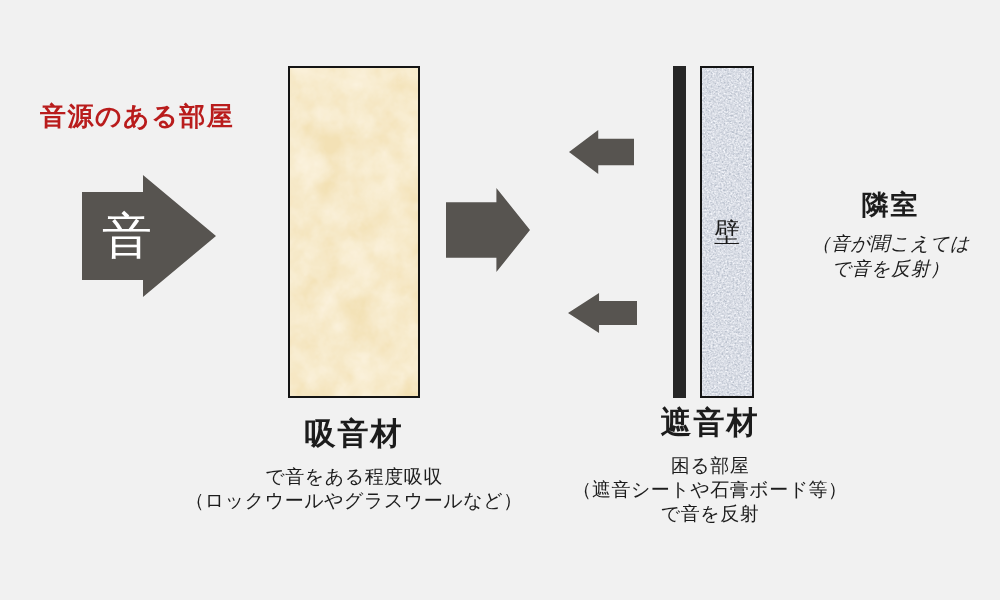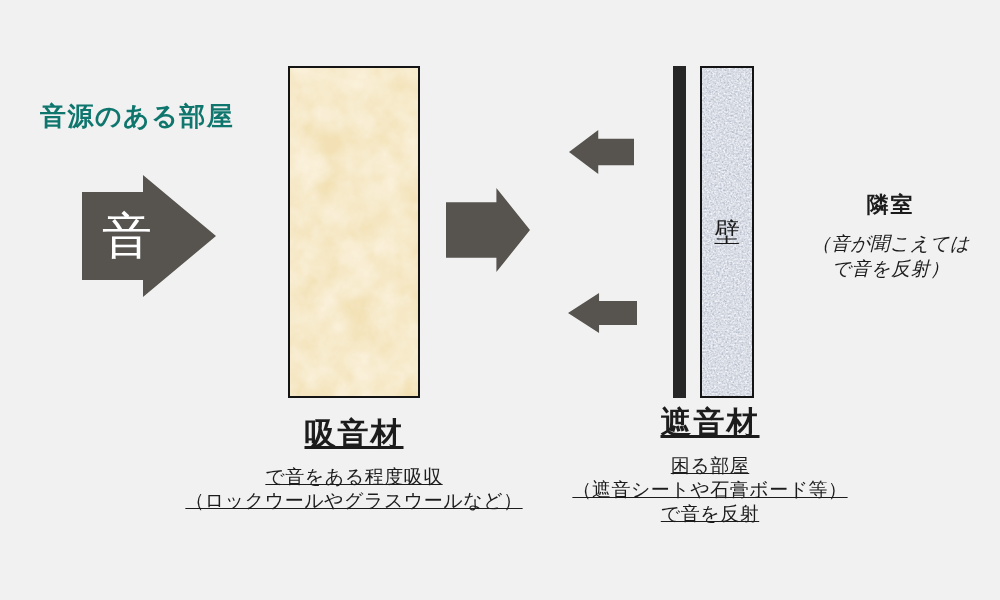--- a/index.html
+++ b/index.html
@@ -15,30 +15,29 @@
     color: #1c1c1c;
   }
 
   
   .room-title {
     position: absolute;
     left: 40px; top: 99px;
     font-size: 26px;
     font-weight: bold;
     letter-spacing: 1.5px;
-    color: #0f766e;
+    color: #b91c1c;
     white-space: nowrap;
   }
 
   .caption {
     position: absolute;
     width: 400px;
     text-align: center;
     color: #1c1c1c;
-    text-decoration: underline;
   }
   .caption .cap-title {
     font-size: 31px;
     line-height: 40px;
     font-weight: bold;
     letter-spacing: 2px;
     margin-bottom: 11px;
   }
   .caption .cap-line {
     font-size: 19px;
@@ -49,21 +48,21 @@
   .caption-absorber { left: 154px; top: 414px; }
   .caption-insulator { left: 510px; top: 403px; }
 
   .adjacent {
     position: absolute;
     left: 788px; top: 188px;
     width: 205px;
     text-align: center;
   }
   .adjacent .adj-title {
-    font-size: 22px;
+    font-size: 27px;
     line-height: 34px;
     font-weight: bold;
     letter-spacing: 2px;
     margin-bottom: 9px;
   }
   .adjacent .adj-line {
     font-size: 19px;
     line-height: 25px;
     letter-spacing: 0.5px;
     white-space: nowrap;

